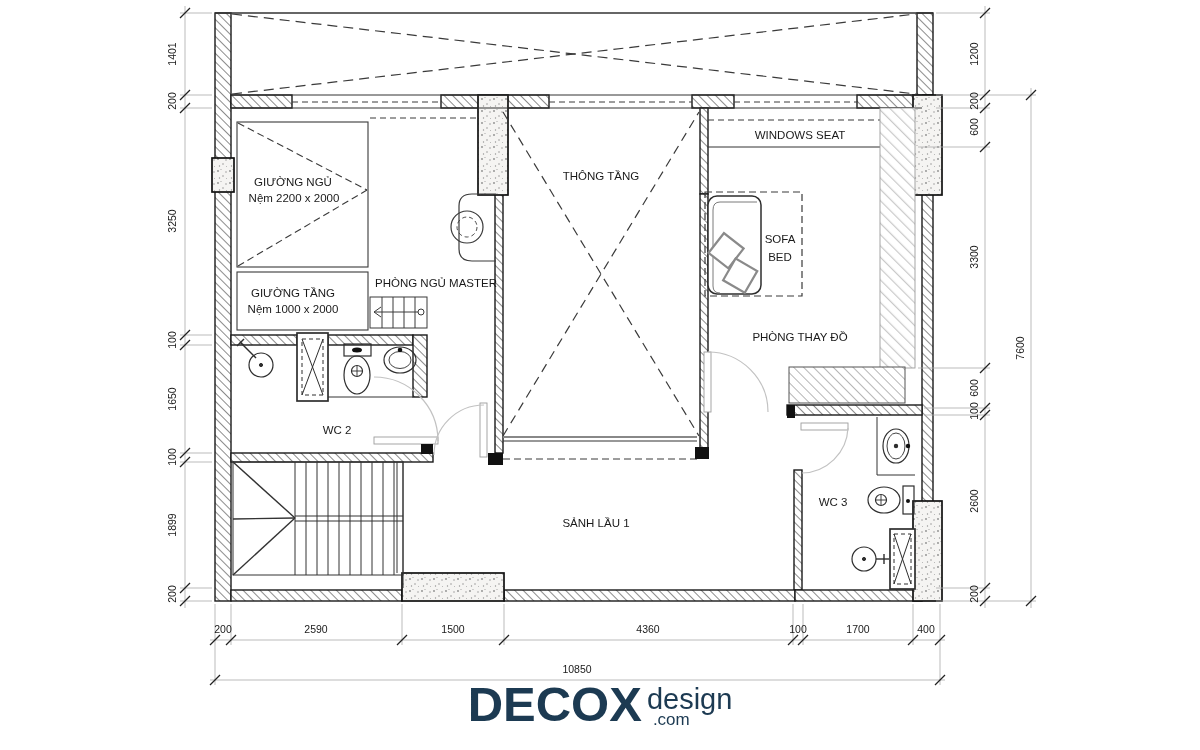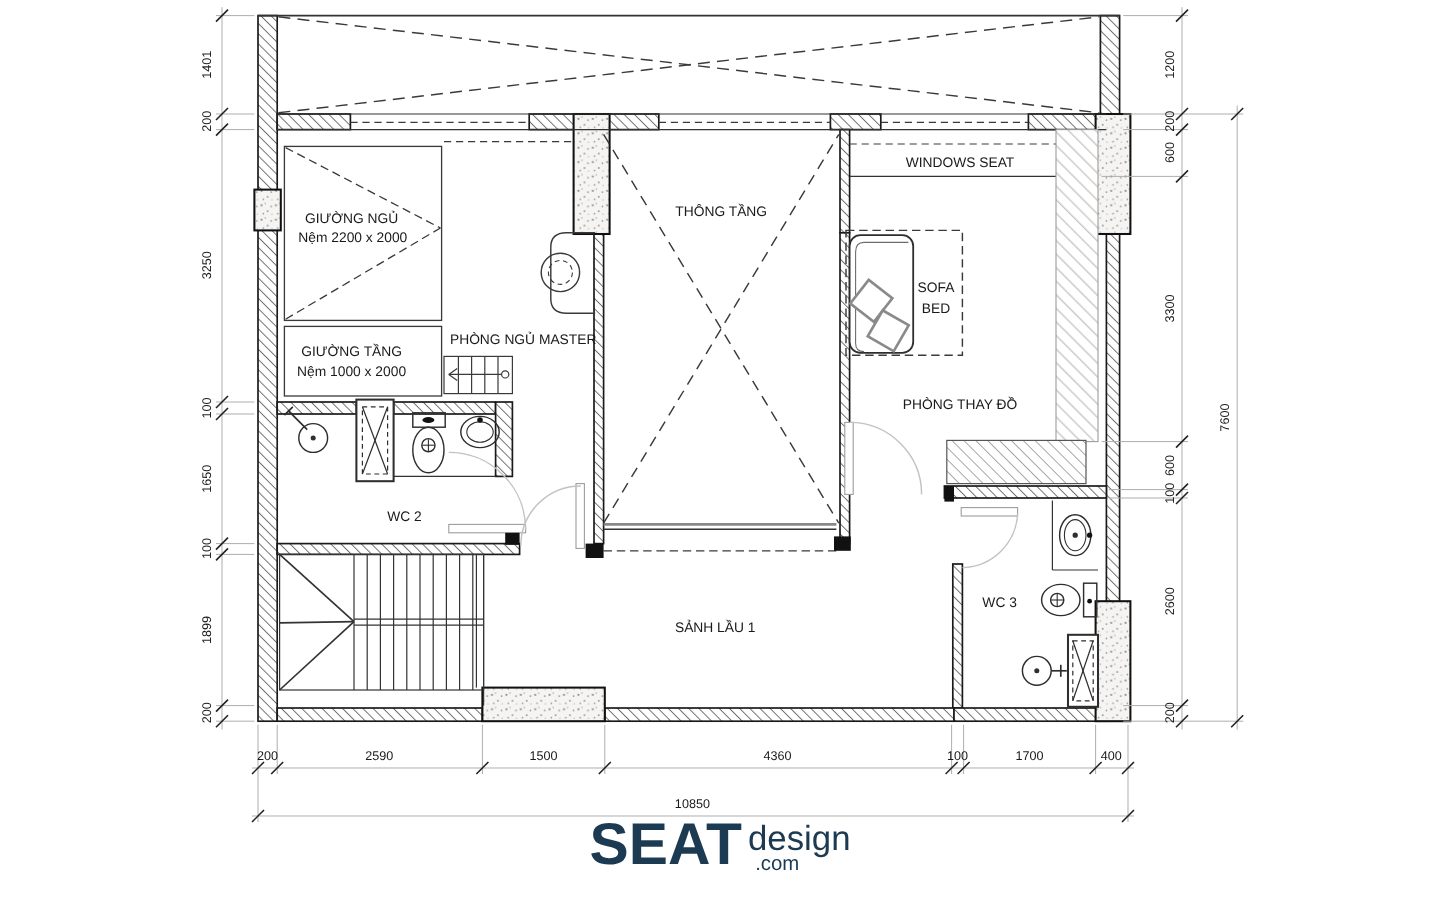--- a/index.html
+++ b/index.html
@@ -356,19 +356,19 @@
     <text class="room-label" text-anchor="middle" x="780" y="261">BED</text>
     <text class="room-label" text-anchor="middle" x="800" y="341">PHÒNG THAY ĐỒ</text>
     <text class="room-label" text-anchor="middle" x="337" y="434">WC 2</text>
     <text class="room-label" text-anchor="middle" x="833" y="506">WC 3</text>
     <text class="room-label" text-anchor="middle" x="596" y="527">SẢNH LẦU 1</text>
   </g>
 </svg>
 
   
   <div class="logo">
-    <span class="logo-brand">SEAT</span>
+    <span class="logo-brand">DECOX</span>
     <span class="logo-side">
       <span class="logo-design">design</span>
       <span class="logo-com">.com</span>
     </span>
   </div>
 </div>
 
 </body></html>

